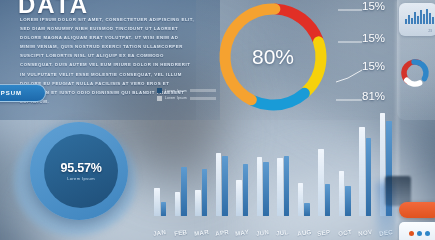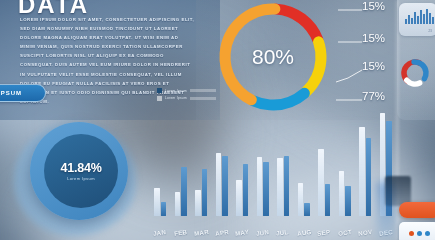--- a/index.html
+++ b/index.html
@@ -238,21 +238,21 @@
       <span class="legend-swatch" style="background:rgba(255,255,255,0.55)"></span>
       <span class="legend-label">Lorem Ipsum</span>
       <span class="legend-bar"></span>
     </div>
   </div>
 
   <div class="circle-wrap">
     <div class="circle-halo"></div>
     <div class="circle-mid"></div>
     <div class="circle-core">
-      <div class="circle-value">41.84%</div>
+      <div class="circle-value">95.57%</div>
       <div class="circle-sub">Lorem Ipsum</div>
     </div>
   </div>
 
   <div class="donut">
     <svg viewBox="0 0 118 118" width="118" height="118">
       <g id="donut-arcs" fill="none" stroke-linecap="round">
           <circle cx="59" cy="59" r="48" stroke="#e12f26" stroke-width="11" stroke-linecap="round" stroke-dasharray="54.548667764616276 247.04422698000386" stroke-dashoffset="0" transform="rotate(-86 59 59)"></circle>
           <circle cx="59" cy="59" r="48" stroke="#f6d10a" stroke-width="11" stroke-linecap="round" stroke-dasharray="54.548667764616276 247.04422698000386" stroke-dashoffset="-56.548667764616276" transform="rotate(-86 59 59)"></circle>
           <circle cx="59" cy="59" r="48" stroke="#199bd7" stroke-width="11" stroke-linecap="round" stroke-dasharray="54.548667764616276 247.04422698000386" stroke-dashoffset="-113.09733552923255" transform="rotate(-86 59 59)"></circle>
@@ -265,21 +265,21 @@
   <div class="cal-labels">
     <svg width="99" height="112" viewBox="0 0 99 112">
       <path d="M2 10 L26 10" stroke="#ffffff" stroke-width="0.9" fill="none" opacity="0.9"></path>
       <path d="M2 42 L26 42" stroke="#ffffff" stroke-width="0.9" fill="none" opacity="0.9"></path>
       <path d="M0 82 L12 78 L26 70" stroke="#ffffff" stroke-width="0.9" fill="none" opacity="0.9"></path>
       <path d="M-12 100 L26 100" stroke="#ffffff" stroke-width="0.9" fill="none" opacity="0.9"></path>
     </svg>
     <div class="cal-lab" style="left:26px; top:0px;">15%</div>
     <div class="cal-lab" style="left:26px; top:32px;">15%</div>
     <div class="cal-lab" style="left:26px; top:60px;">15%</div>
-    <div class="cal-lab" style="left:26px; top:90px;">77%</div>
+    <div class="cal-lab" style="left:26px; top:90px;">81%</div>
   </div>
 
   <div class="rail"></div>
   <div class="mini-card">
     <div class="mini-bars" id="mini-bars">
         <i style="height: 4.8px;"></i>
         <i style="height: 8.8px;"></i>
         <i style="height: 6.4px;"></i>
         <i style="height: 12px;"></i>
         <i style="height: 8px;"></i>

